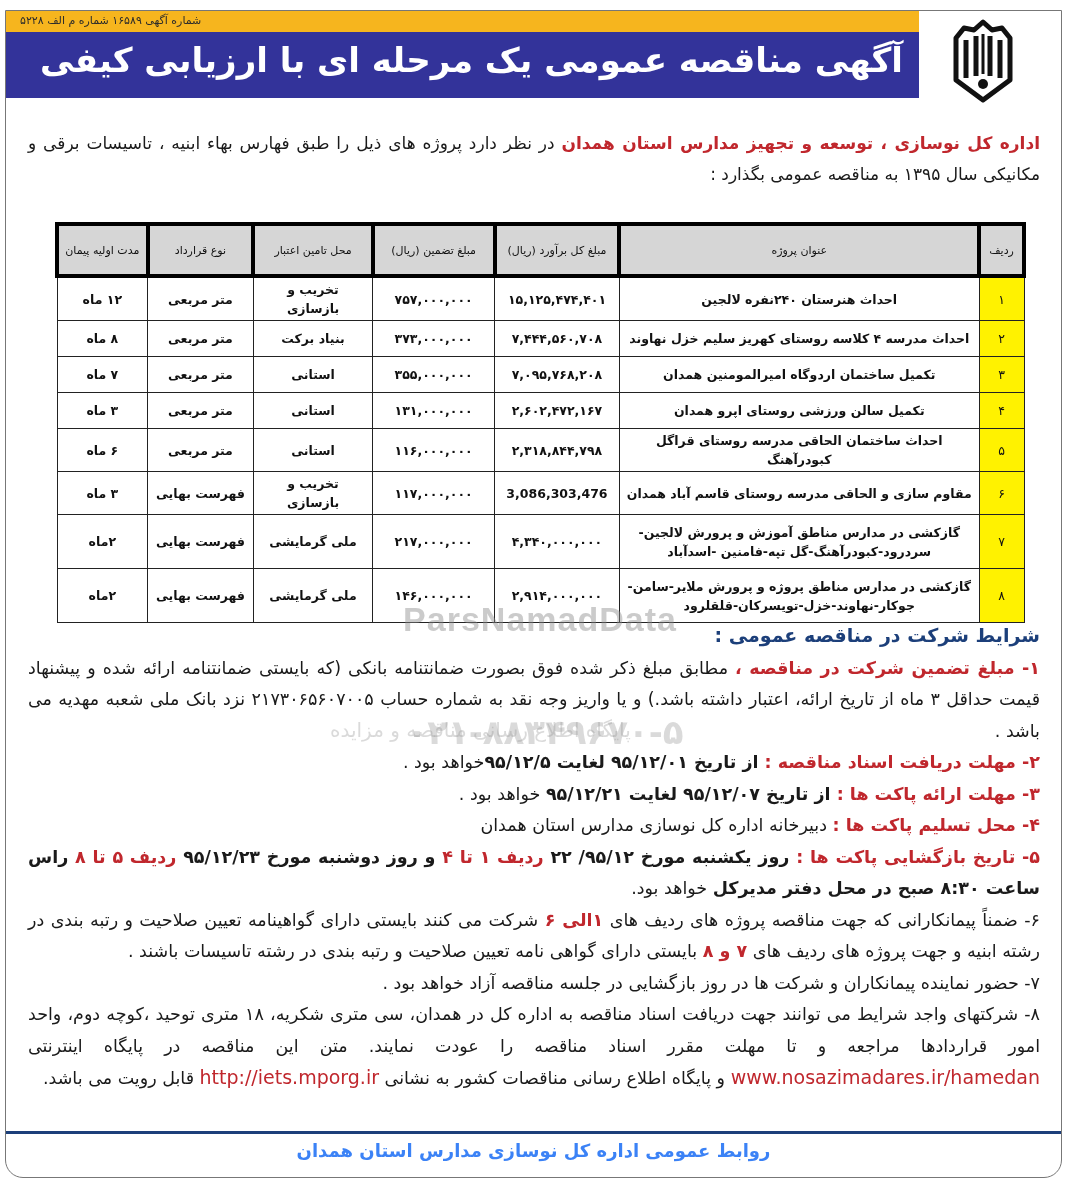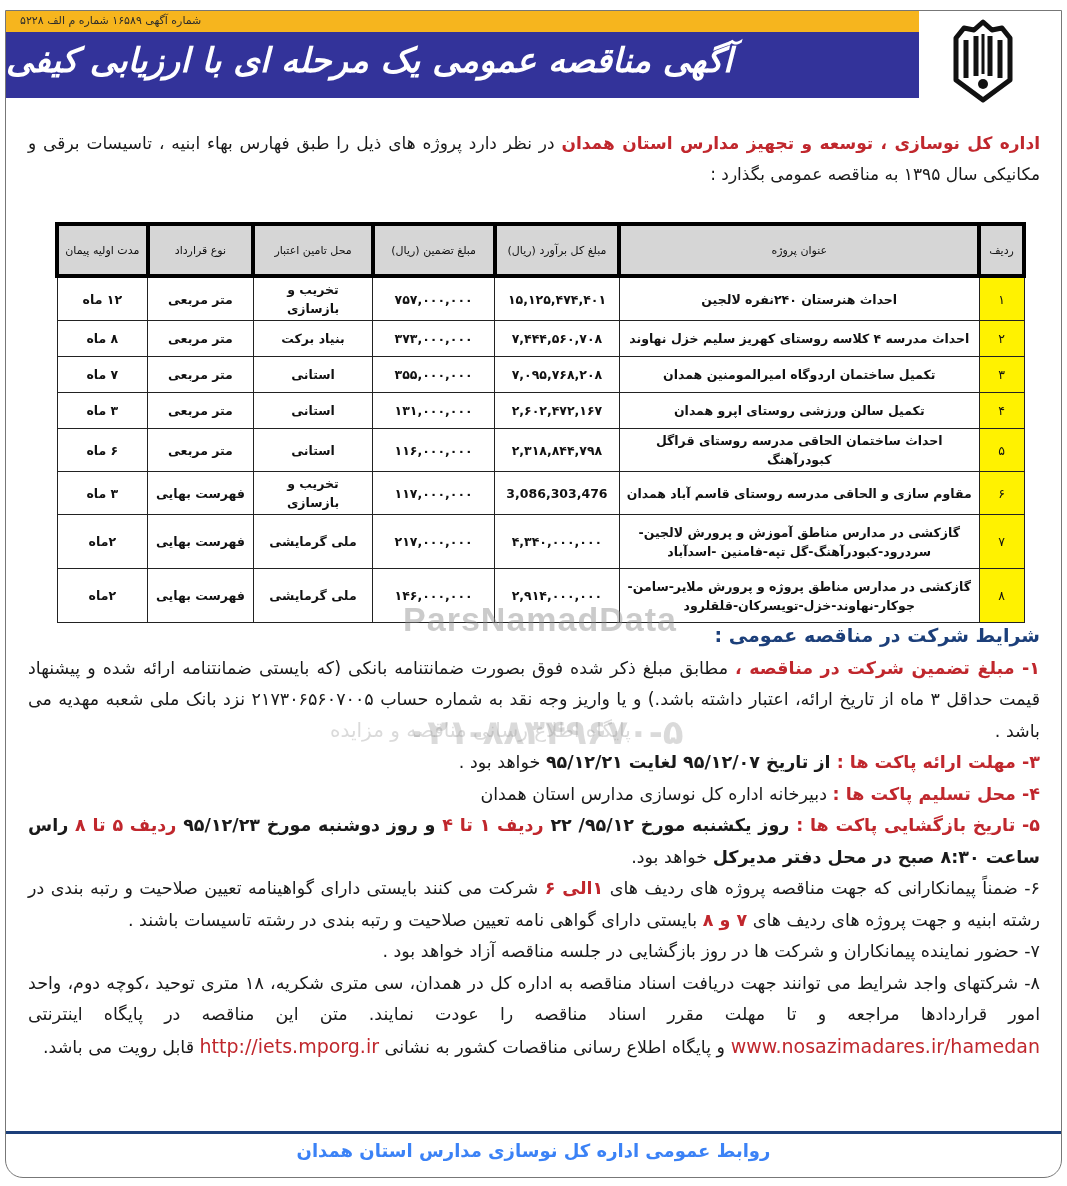--- a/index.html
+++ b/index.html
@@ -10,21 +10,21 @@
     position: absolute; left: 5px; top: 10px; width: 1057px; height: 1168px;
     border: 1px solid #777; border-radius: 0 0 18px 18px; background: #fff;
   }
   .topbar {
     position: absolute; left: 6px; top: 11px; width: 913px; height: 21px;
     background: #f6b51e; font-size: 11px; color: #2b2b2b; direction: rtl;
     text-align: left; padding: 3px 0 0 14px;
   }
   .titlebar {
     position: absolute; left: 6px; top: 32px; width: 913px; height: 66px;
-    background: #33339a; direction: rtl; text-align: left; padding: 8px 16px 8px 0; font-style: italic;
+    background: #33339a; direction: rtl; text-align: right; padding: 8px 16px 8px 0;
   }
   .titlebar span {
     color: #fff; font-family: "DejaVu Sans", sans-serif; font-weight: bold; font-size: 34px;
     letter-spacing: -0.5px;
   }
   .logo {
     position: absolute; left: 940px; top: 18px; width: 86px; height: 86px;
   }
 
   .intro {
@@ -195,20 +195,23 @@
 <div class="watermark">ParsNamadData</div>
 <div class="watermark-sub">پایگاه اطلاع رسانی مناقصه و مزایده</div>
 <div class="watermark-phone">۰۲۱-۸۸۳۴۹۶۷۰-۵</div>
 
 <div class="conds">
   <p><span class="heading">شرایط شرکت در مناقصه عمومی :</span></p>
   <p>
     <span class="red-bold">۱- مبلغ تضمین شرکت در مناقصه ،</span><span> مطابق مبلغ ذکر شده فوق بصورت ضمانتنامه بانکی (که بایستی ضمانتنامه ارائه شده و پیشنهاد قیمت حداقل ۳ ماه از تاریخ ارائه، اعتبار داشته باشد.) و یا واریز وجه نقد به شماره حساب ۲۱۷۳۰۶۵۶۰۷۰۰۵ نزد بانک ملی شعبه مهدیه می باشد .</span>
   </p>
   <p>
+    <span class="red-bold">۲- مهلت دریافت اسناد مناقصه :</span><span class="bold"> از تاریخ ۹۵/۱۲/۰۱ لغایت ۹۵/۱۲/۵</span><span>خواهد بود .</span>
+  </p>
+  <p>
     <span class="red-bold">۳- مهلت ارائه پاکت ها :</span><span class="bold"> از تاریخ  ۹۵/۱۲/۰۷ لغایت ۹۵/۱۲/۲۱</span><span> خواهد بود .</span>
   </p>
   <p>
     <span class="red-bold">۴- محل تسلیم پاکت ها :</span><span> دبیرخانه اداره کل نوسازی مدارس استان همدان</span>
   </p>
   <p>
     <span class="red-bold">۵- تاریخ بازگشایی پاکت ها :</span><span class="bold"> روز یکشنبه مورخ ۹۵/۱۲/ ۲۲ </span><span class="red-bold">ردیف ۱ تا ۴</span><span class="bold"> و روز دوشنبه مورخ ۹۵/۱۲/۲۳ </span><span class="red-bold">ردیف ۵ تا ۸</span><span class="bold"> راس ساعت ۸:۳۰ صبح در محل دفتر مدیرکل</span><span> خواهد بود.</span>
   </p>
   <p>
     <span>۶- ضمناً پیمانکارانی که جهت مناقصه پروژه های ردیف های </span><span class="red-bold">۱الی ۶</span><span> شرکت می کنند بایستی دارای گواهینامه تعیین صلاحیت و رتبه بندی در رشته ابنیه و جهت پروژه های ردیف های </span><span class="red-bold">۷ و ۸</span><span> بایستی دارای گواهی نامه تعیین صلاحیت و رتبه بندی در رشته تاسیسات باشند .</span>

